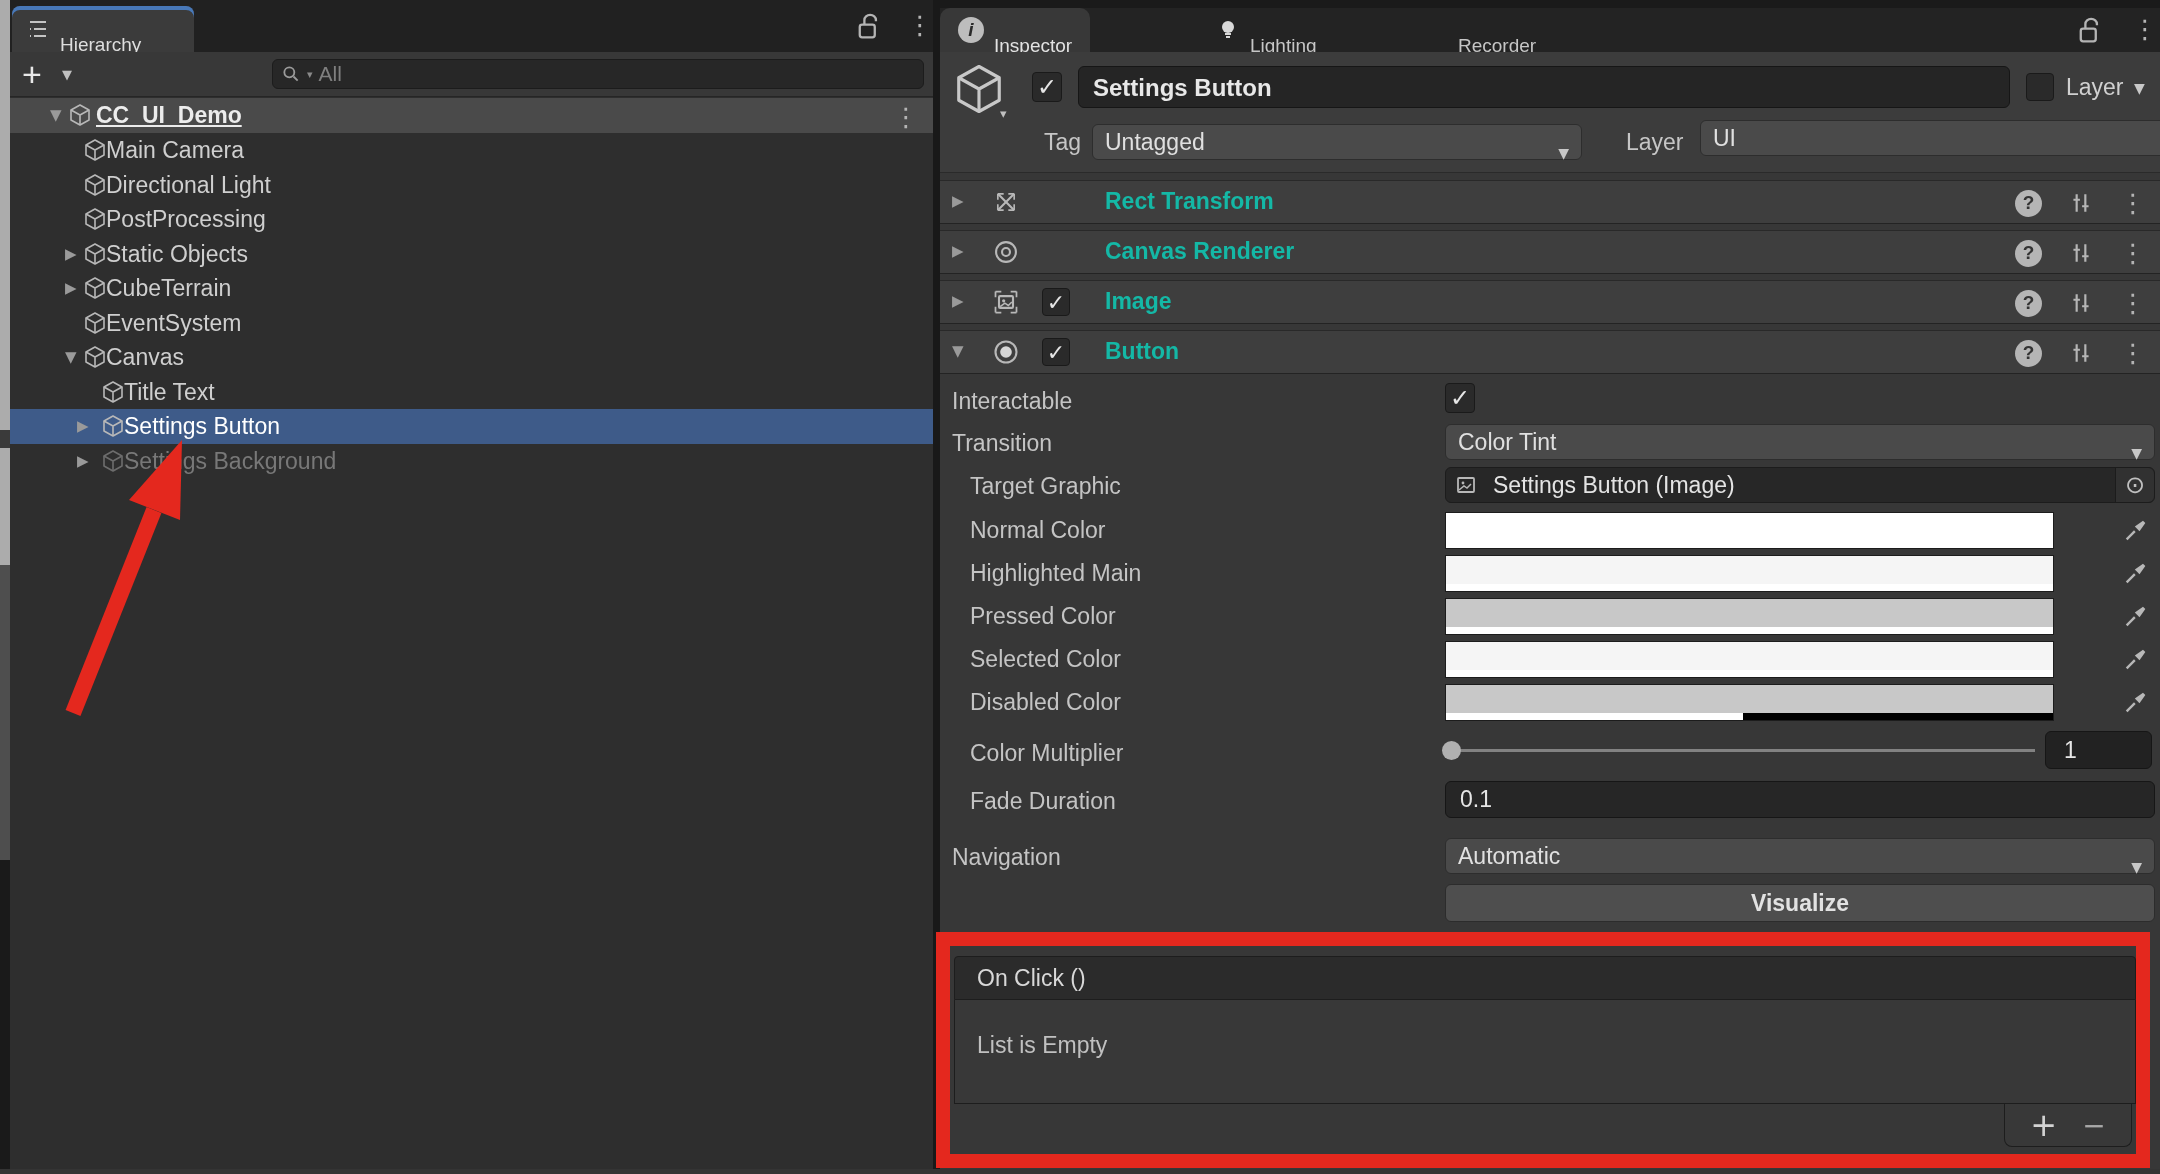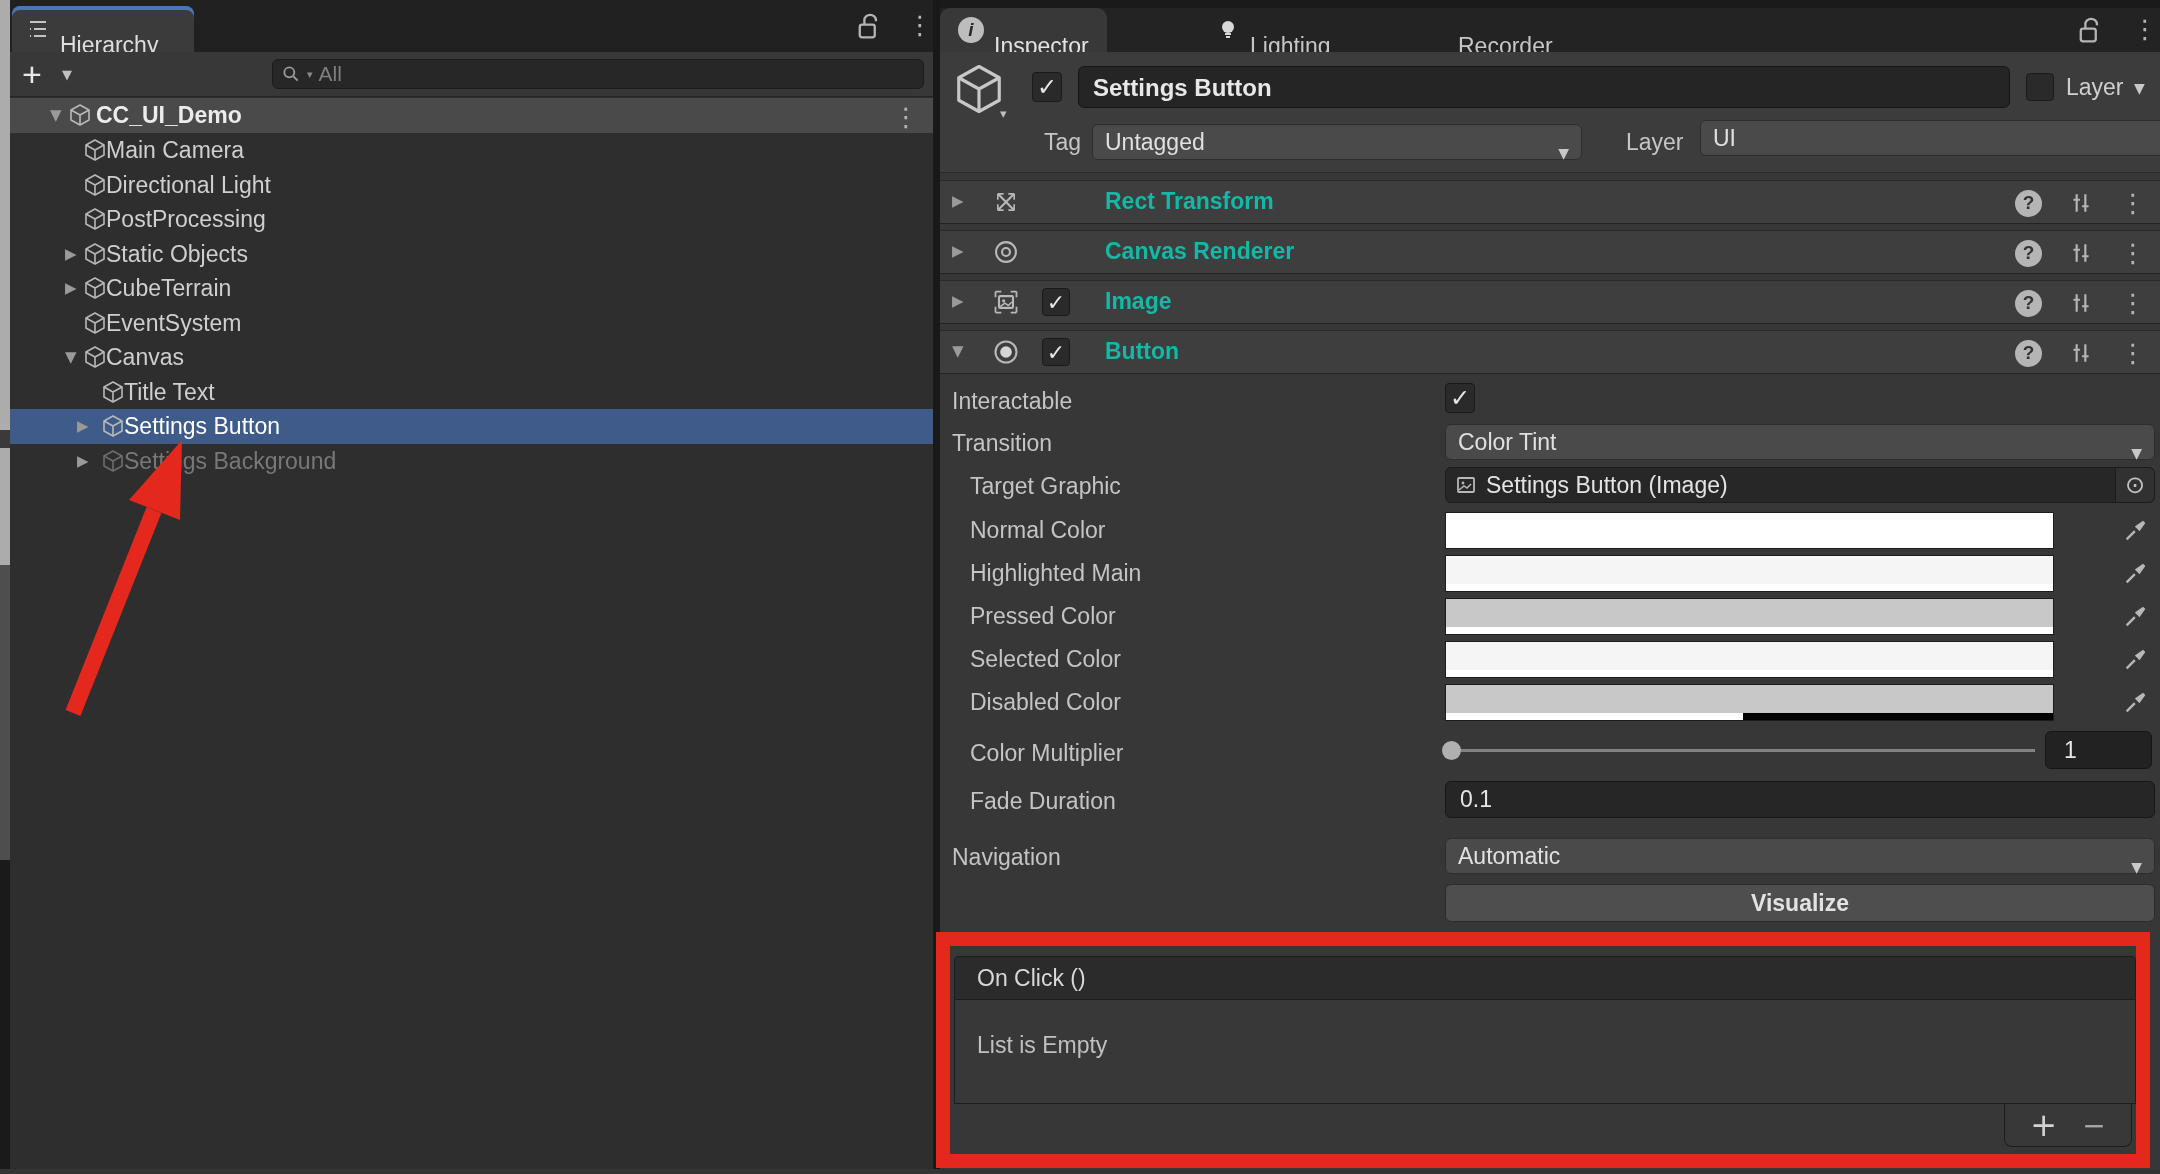--- a/index.html
+++ b/index.html
@@ -9,21 +9,21 @@
   .glyph{font-family:"DejaVu Sans",sans-serif;}
 
   
   .gut{left:0;width:10px;}
 
   
   .hier{left:10px;top:0;width:923px;height:1174px;background:#2e2e2e;}
   .h-tabbar{left:0;top:0;width:100%;height:52px;background:#212121;}
   .h-tab{left:2px;top:6px;width:182px;height:46px;background:#3b3b3b;border-radius:8px 8px 0 0;
          box-shadow:inset 0 4px 0 #4878b8;display:flex;align-items:center;gap:10px;padding-left:14px;box-sizing:border-box;}
-  .tab-label{font-size:23px;color:#dedede;margin-top:32px;}
+  .tab-label{font-size:19px;color:#dedede;margin-top:32px;}
   .h-toolbar{left:0;top:52px;width:100%;height:44px;background:#383838;border-bottom:1px solid #262626;}
   .plusbtn{left:12px;top:1px;font-size:34px;color:#e8e8e8;line-height:42px;}
   .plus-caret{left:52px;top:15px;font-size:13px;color:#c0c0c0;}
   .searchbox{left:262px;top:7px;width:652px;height:30px;background:#272727;border:1px solid #1c1c1c;border-radius:6px;
              display:flex;align-items:center;gap:6px;padding-left:8px;box-sizing:border-box;}
   .search-ph{font-size:21px;color:#7f7f7f;}
   .search-caret{font-size:11px;color:#8a8a8a;}
   .scene-row{left:0;top:98px;width:100%;height:35px;background:#4a4a4a;}
   .h-row{left:0;width:100%;height:35px;}
   .h-row.sel{background:#3e5b89;}
@@ -65,21 +65,21 @@
   .c-row .tri{left:12px;top:11px;}
   .c-row .lbl{position:absolute;left:165px;top:7px;font-size:23px;font-weight:bold;color:#14b8a6;}
   .c-icon{position:absolute;left:52px;top:7px;}
   .c-check{position:absolute;left:102px;top:7px;width:28px;height:28px;font-size:22px;}
   .c-right{position:absolute;right:14px;top:7px;display:flex;gap:26px;align-items:center;}
   .helpicon{width:27px;height:27px;border-radius:50%;background:#b5b5b5;color:#333;font-size:19px;font-weight:bold;
             display:flex;align-items:center;justify-content:center;}
 
   .prop-lbl{position:absolute;font-size:23px;color:#c4c4c4;white-space:nowrap;}
   .objfield{left:505px;width:710px;height:36px;background:#272727;border:1px solid #1c1c1c;border-radius:6px;box-sizing:border-box;
-            display:flex;align-items:center;gap:8px;padding-left:8px;font-size:23px;color:#e4e4e4;}
+            display:flex;align-items:center;gap:15px;padding-left:8px;font-size:23px;color:#e4e4e4;}
   .obj-picker{position:absolute;right:0;top:0;width:38px;height:34px;background:#313131;border-left:1px solid #1c1c1c;
               border-radius:0 6px 6px 0;display:flex;align-items:center;justify-content:center;color:#c0c0c0;font-size:24px;}
   .color-row{left:505px;width:607px;height:35px;border:1px solid #1c1c1c;box-sizing:content-box;}
   .color-row .col{width:100%;height:28px;}
   .color-row .alpha{width:100%;height:7px;display:flex;background:#000;}
   .color-row .a-white{height:7px;background:#fff;}
   .dropper{position:absolute;}
   .numfield{background:#222222;border:1px solid #161616;border-radius:6px;font-size:23px;color:#e6e6e6;box-sizing:border-box;}
   .vis-btn{left:505px;top:884px;width:710px;height:38px;background:#4e4e4e;border:1px solid #2c2c2c;border-radius:6px;
            font-size:23px;color:#e2e2e2;text-align:center;line-height:36px;box-sizing:border-box;font-weight:bold;}
@@ -140,21 +140,21 @@
     <div class="abs scene-row">
       <span class="tri abs glyph">▼</span>
       <span class="ico-slot" id="scene-cube">
   <svg class="cubeicon" width="24" height="24" viewBox="0 0 24 24" style="left: 58px;">
     <g fill="none" stroke="#b8b8b8" stroke-width="1.6" stroke-linejoin="round">
       <path d="M12 2 L21 7 V17 L12 22 L3 17 V7 Z"></path>
       <path d="M3 7 L12 12 L21 7 M12 12 V22"></path>
     </g>
   </svg>
 </span>
-      <span class="abs" style="left:86px;top:4px;font-size:23px;color:#ececec;font-weight:bold;">CC_UI_Demo</span>
+      <span class="abs" style="left:86px;top:4px;font-size:23px;color:#ececec;font-weight:bold;text-decoration:underline;">CC_UI_Demo</span>
       <span class="abs kebab glyph" style="right:14px;top:4px;">⋮</span>
     </div>
 
     <div id="tree">
   <div class="h-row abs" style="top: 133px;">
     
     <span class="ico-slot">
   <svg class="cubeicon" width="24" height="24" viewBox="0 0 24 24" style="left: 73px;">
     <g fill="none" stroke="#b8b8b8" stroke-width="1.6" stroke-linejoin="round">
       <path d="M12 2 L21 7 V17 L12 22 L3 17 V7 Z"></path>

